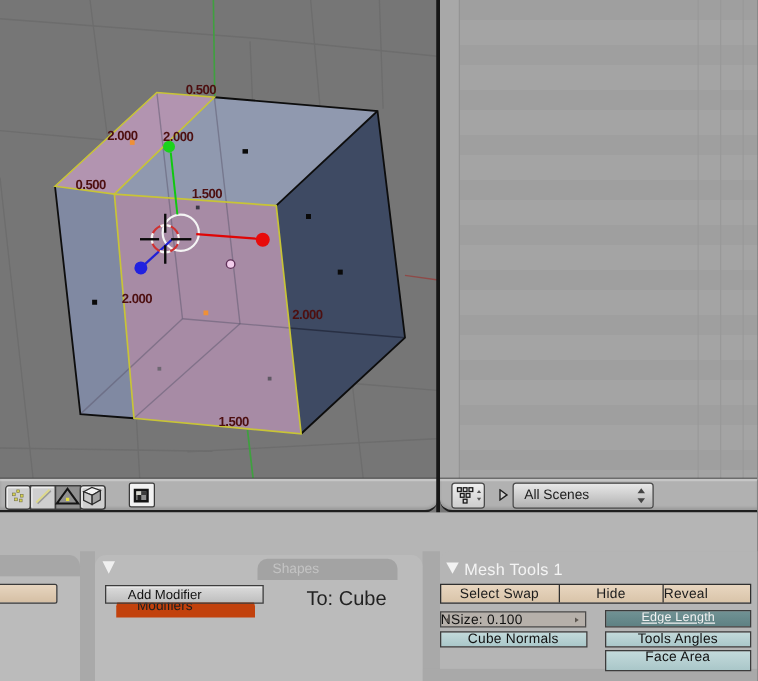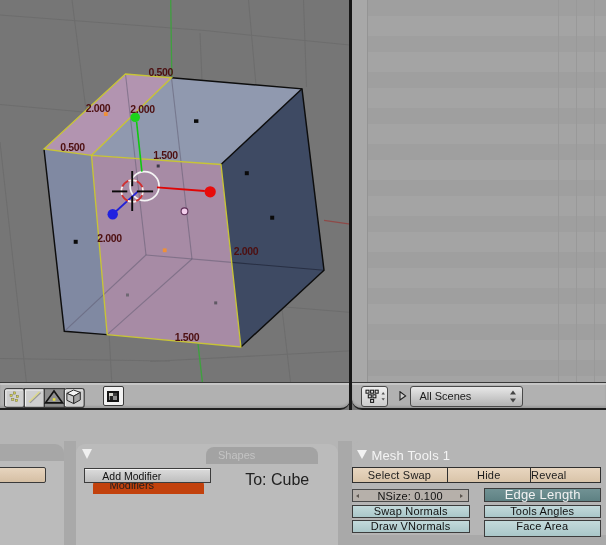--- a/index.html
+++ b/index.html
@@ -225,35 +225,32 @@
 <div class="abs" style="left:351.5px;top:467.4px;width:249px;height:15.2px;
   background:linear-gradient(#e8d6c0,#d9c4a9);border:1px solid #2f2f2f;
   display:flex;font-size:11px;color:#1c1c1c;letter-spacing:.2px;">
   <div style="width:95px;text-align:center;line-height:15.5px;border-right:1px solid #2f2f2f;">Select Swap</div>
   <div style="width:83.5px;text-align:center;line-height:15.5px;border-right:1px solid #2f2f2f;">Hide</div>
   <div style="flex:1;line-height:15.5px;">Reveal</div>
 </div>
 
 <div class="abs" style="left:351.7px;top:488.7px;width:116.9px;height:13.8px;background:#b6b0aa;
   border:1px solid #4a4a4a;
-  font-size:11px;color:#111;text-align:center;line-height:12.2px;letter-spacing:.2px;">NSize: 0.100</div>
+  font-size:11px;color:#111;text-align:left;line-height:12.2px;letter-spacing:.2px;">NSize: 0.100</div>
 <div class="abs" style="left:355.8px;top:493.9px;width:0;height:0;
   border-right:3.6px solid #5c5650;border-top:2.4px solid transparent;border-bottom:2.4px solid transparent;"></div>
 <div class="abs" style="left:460.4px;top:493.9px;width:0;height:0;
   border-left:3.6px solid #5c5650;border-top:2.4px solid transparent;border-bottom:2.4px solid transparent;"></div>
 <div class="abs" style="left:351.7px;top:505.1px;width:117.9px;height:12.5px;background:linear-gradient(#c3dadb,#aac7c9);
   border:1px solid #3c3c3c;
-  font-size:11px;color:#111;text-align:center;line-height:11px;letter-spacing:.2px;">Swap Normals</div>
-<div class="abs" style="left:351.7px;top:520.2px;width:117.9px;height:12.5px;background:linear-gradient(#c3dadb,#aac7c9);
-  border:1px solid #3c3c3c;
-  font-size:11px;color:#111;text-align:center;line-height:11px;letter-spacing:.2px;">Draw VNormals</div>
+  font-size:11px;color:#111;text-align:center;line-height:11px;letter-spacing:.2px;">Cube Normals</div>
 
 <div class="abs" style="left:484px;top:487.8px;width:117.2px;height:14.5px;background:linear-gradient(#719294,#5e8183);
   border:1px solid #3c3c3c;
-  font-size:13px;color:#f2f2f2;text-align:center;line-height:12px;letter-spacing:.2px;">Edge Length</div>
+  font-size:10px;color:#f2f2f2;text-align:center;line-height:12px;letter-spacing:.2px;text-decoration:underline;">Edge Length</div>
 <div class="abs" style="left:484px;top:505.1px;width:116.5px;height:12.5px;background:linear-gradient(#c3dadb,#aac7c9);
   border:1px solid #3c3c3c;
   font-size:11px;color:#111;text-align:center;line-height:11px;letter-spacing:.2px;">Tools Angles</div>
 <div class="abs" style="left:484px;top:520.2px;width:116.5px;height:17px;background:linear-gradient(#c3dadb,#aac7c9);
   border:1px solid #3c3c3c;
   font-size:11px;color:#111;text-align:center;line-height:11px;letter-spacing:.2px;">Face Area</div>
 
 </div>
 
 </body></html>

